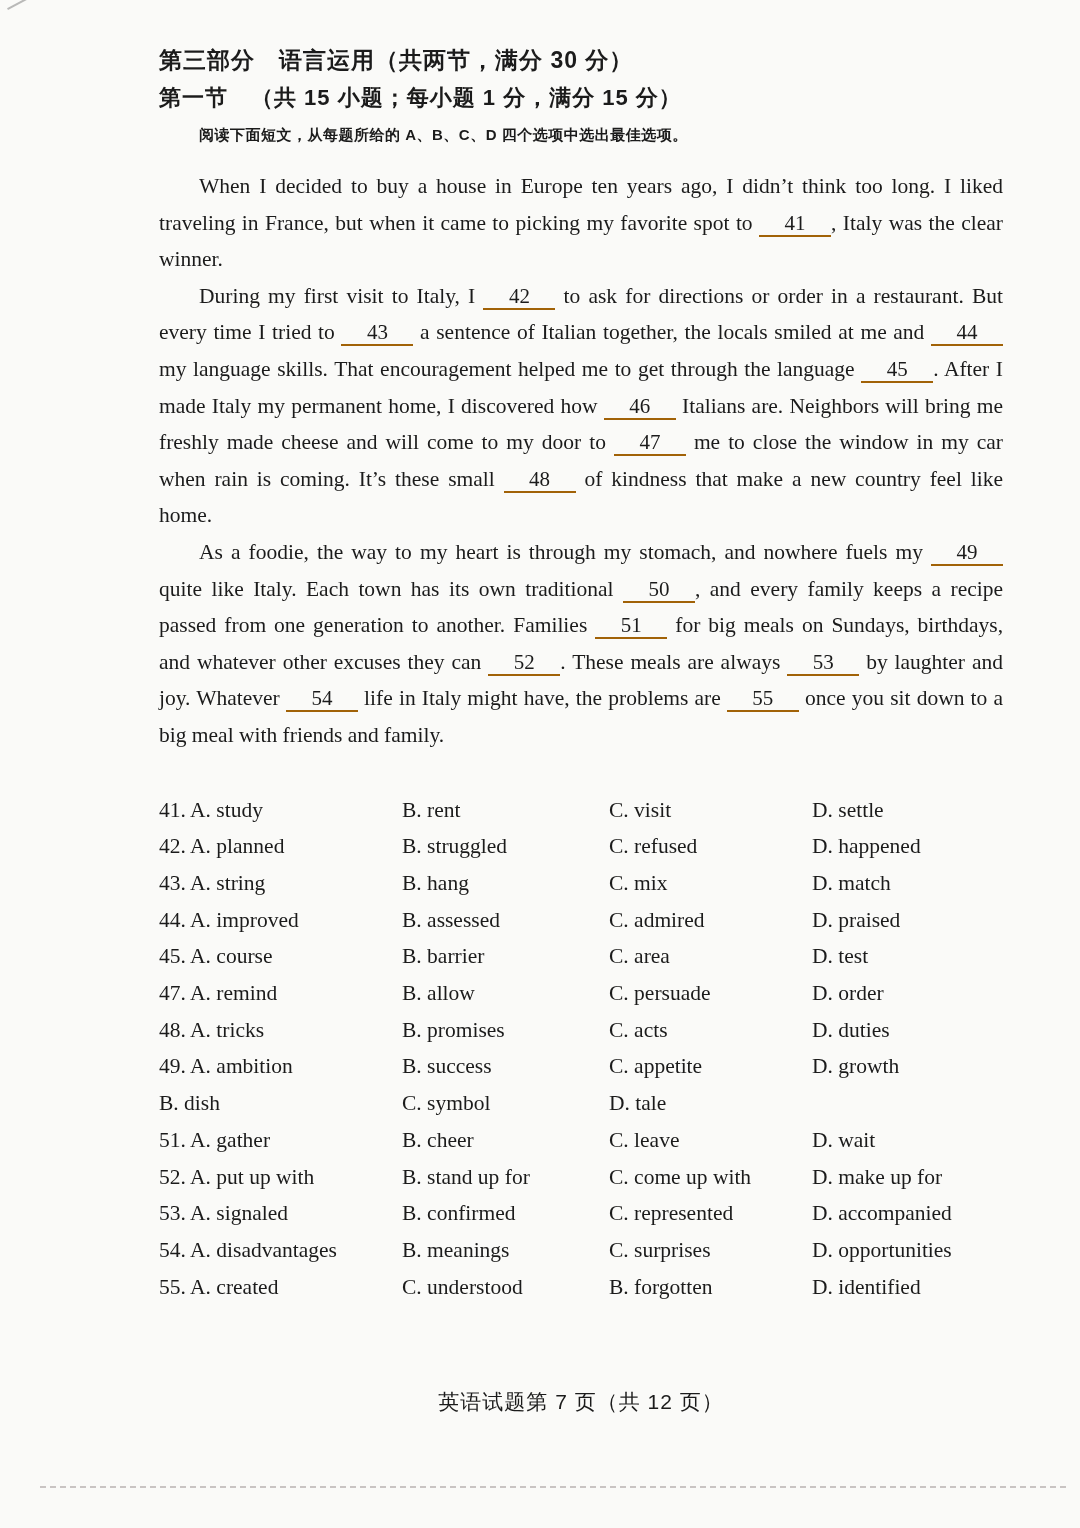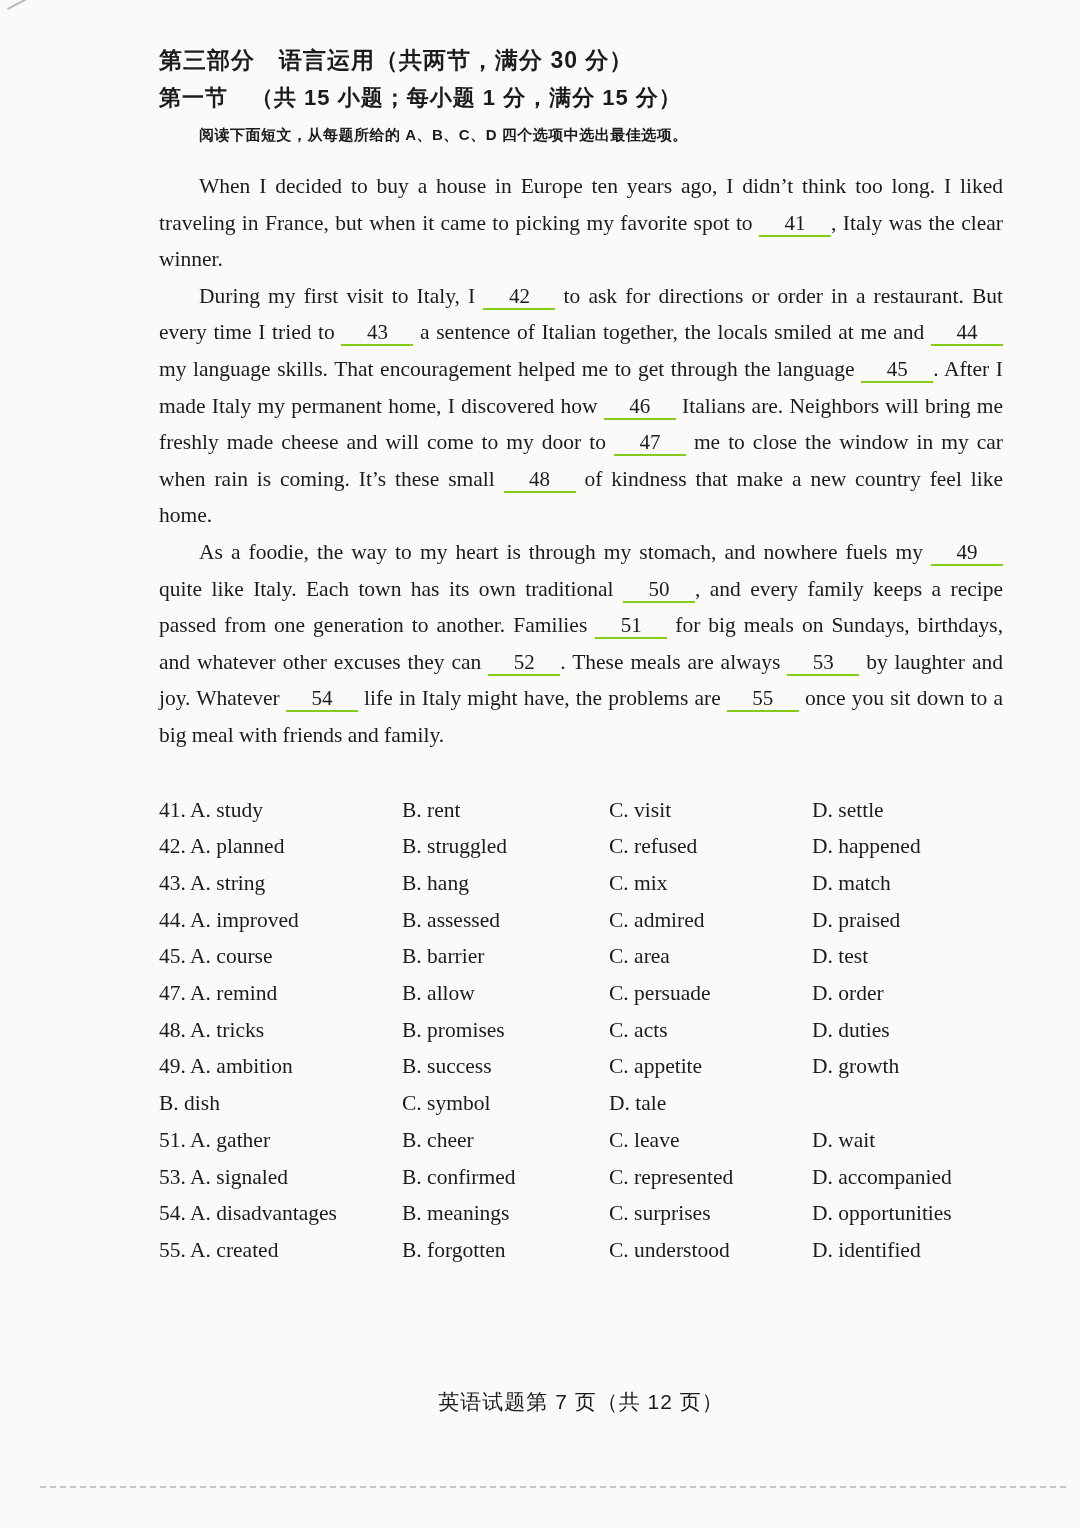--- a/index.html
+++ b/index.html
@@ -23,21 +23,21 @@
     margin:0;
     font-size:21.5px;
     line-height:36.6px;
     text-align:justify;
     text-indent:40px;
   }
   .blank{
     display:inline-block;
     min-width:60px;
     text-align:center;
-    border-bottom:2px solid #84cc16;
+    border-bottom:2px solid #a16207;
     line-height:23px;
     padding:0 6px;
     font-size:21px;
     text-indent:0;
     font-family:Liberation Serif, serif;
   }
   #options{margin-top:38px;}
   .opt-row{
     display:grid;
     grid-template-columns:243px 207px 203px 1fr;
@@ -127,34 +127,40 @@
           <div class="opt-cell">C. symbol</div>
           <div class="opt-cell">D. tale</div>
         </div>
         <div class="opt-row">
           <div class="opt-cell">51. A. gather</div>
           <div class="opt-cell">B. cheer</div>
           <div class="opt-cell">C. leave</div>
           <div class="opt-cell">D. wait</div>
         </div>
         <div class="opt-row">
+          <div class="opt-cell">52. A. put up with</div>
+          <div class="opt-cell">B. stand up for</div>
+          <div class="opt-cell">C. come up with</div>
+          <div class="opt-cell">D. make up for</div>
+        </div>
+        <div class="opt-row">
           <div class="opt-cell">53. A. signaled</div>
           <div class="opt-cell">B. confirmed</div>
           <div class="opt-cell">C. represented</div>
           <div class="opt-cell">D. accompanied</div>
         </div>
         <div class="opt-row">
           <div class="opt-cell">54. A. disadvantages</div>
           <div class="opt-cell">B. meanings</div>
           <div class="opt-cell">C. surprises</div>
           <div class="opt-cell">D. opportunities</div>
         </div>
         <div class="opt-row">
           <div class="opt-cell">55. A. created</div>
+          <div class="opt-cell">C. understood</div>
           <div class="opt-cell">B. forgotten</div>
-          <div class="opt-cell">C. understood</div>
           <div class="opt-cell">D. identified</div>
         </div>
       </div>
   </div>
   <div class="footer cn">英语试题第 7 页（共 12 页）</div>
   <div class="bottom-line"></div>
 </div>
 
 </body></html>

